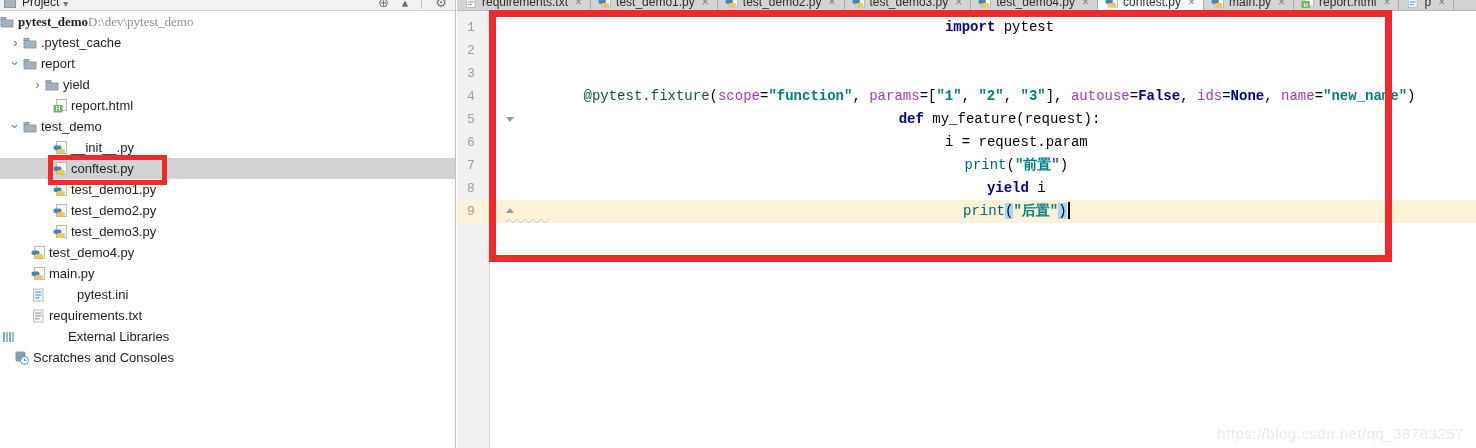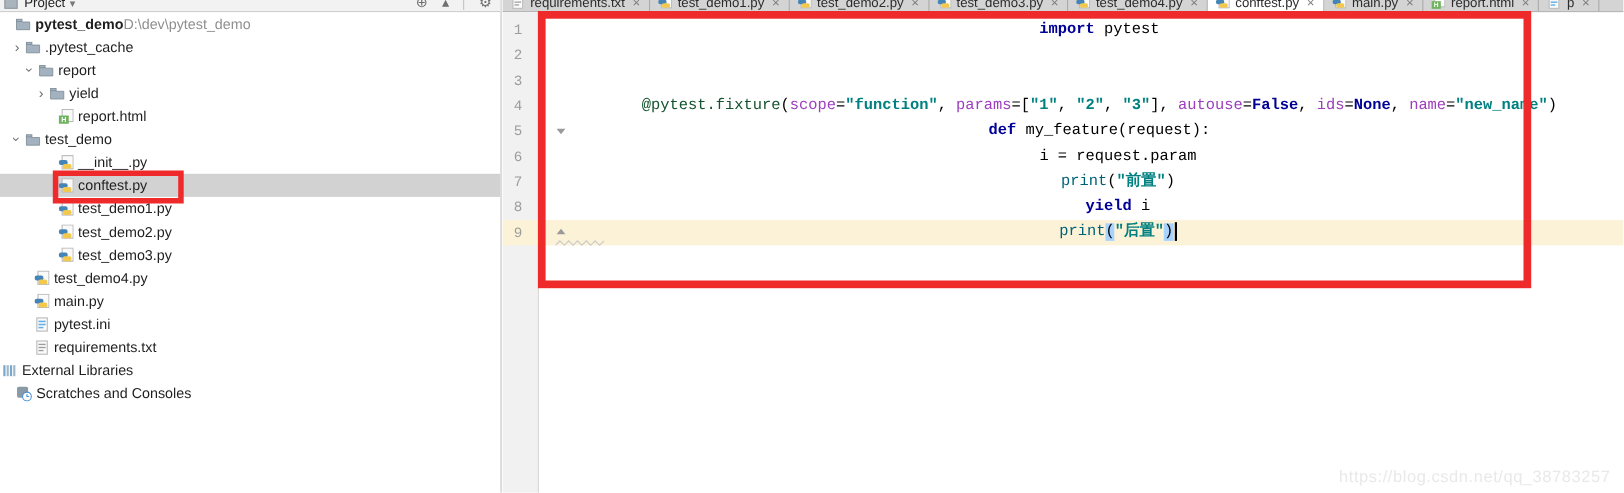--- a/index.html
+++ b/index.html
@@ -91,41 +91,41 @@
     <span id="panel-title">Project</span>
     <span id="panel-caret">▾</span>
     <span id="header-actions">
         <span class="hicon">⊕</span>
         <span class="hicon">▴</span>
         <span class="vdiv"></span>
         <span class="hicon">⚙</span>
       </span>
   </div>
   <div id="tree">
-      <div class="trow" style="padding-left: 14px;">
+      <div class="trow" style=" font-family: Liberation Serif, serif;">
         <span class="ticon">
           <svg width="14" height="14" viewBox="0 0 14 14">
             <path d="M1 3.5h4l1.3 1.5H13V12H1z" fill="#a3b2be" stroke="#7f8e99" stroke-width="0.8"></path>
             <rect x="1" y="2.5" width="5" height="2" fill="#a3b2be" stroke="#7f8e99" stroke-width="0.8"></rect>
           </svg>
         </span>
         <span class="bold">pytest_demo</span>
         <span class="tsuffix">D:\dev\pytest_demo</span>
       </div>
       <div class="trow" style="padding-left: 8px;">
         <span class="chev right"><span class="g">›</span></span>
         <span class="ticon">
           <svg width="14" height="14" viewBox="0 0 14 14">
             <path d="M1 3.5h4l1.3 1.5H13V12H1z" fill="#a3b2be" stroke="#7f8e99" stroke-width="0.8"></path>
             <rect x="1" y="2.5" width="5" height="2" fill="#a3b2be" stroke="#7f8e99" stroke-width="0.8"></rect>
           </svg>
         </span>
         <span>.pytest_cache</span>
       </div>
-      <div class="trow" style="padding-left: 20px;">
+      <div class="trow" style="padding-left: 8px;">
         <span class="chev down"><span class="g">›</span></span>
         <span class="ticon">
           <svg width="14" height="14" viewBox="0 0 14 14">
             <path d="M1 3.5h4l1.3 1.5H13V12H1z" fill="#a3b2be" stroke="#7f8e99" stroke-width="0.8"></path>
             <rect x="1" y="2.5" width="5" height="2" fill="#a3b2be" stroke="#7f8e99" stroke-width="0.8"></rect>
           </svg>
         </span>
         <span>report</span>
       </div>
       <div class="trow" style="padding-left: 30px;">
@@ -221,21 +221,21 @@
       <div class="trow" style="padding-left: 31px;">
         <span class="ticon">
           <svg width="14" height="14" viewBox="0 0 14 14">
             <rect x="3.5" y="0.5" width="10" height="12" fill="#fafafa" stroke="#b9b9b9"></rect>
             <rect x="0.5" y="4.5" width="8" height="4.5" rx="2" fill="#4584b6"></rect>
             <rect x="4" y="8" width="8" height="4.5" rx="2" fill="#f2c94c"></rect>
           </svg>
         </span>
         <span>main.py</span>
       </div>
-      <div class="trow" style="padding-left: 31px;">
+      <div class="trow" style="padding-left: 31px; gap: 28px;">
         <span class="ticon">
           <svg width="14" height="14" viewBox="0 0 14 14">
             <rect x="2.5" y="1" width="9.5" height="12" fill="#fafafa" stroke="#b9b9b9"></rect>
             <rect x="4" y="3.5" width="6.5" height="1.4" fill="#62b0e8"></rect>
             <rect x="4" y="6.3" width="6.5" height="1.4" fill="#62b0e8"></rect>
             <rect x="4" y="9.1" width="4.5" height="1.4" fill="#62b0e8"></rect>
           </svg>
         </span>
         <span>pytest.ini</span>
       </div>
@@ -243,21 +243,21 @@
         <span class="ticon">
           <svg width="14" height="14" viewBox="0 0 14 14">
             <rect x="2.5" y="1" width="9.5" height="12" fill="#fafafa" stroke="#b9b9b9"></rect>
             <rect x="4" y="3.5" width="6.5" height="1.2" fill="#9c9c9c"></rect>
             <rect x="4" y="6.3" width="6.5" height="1.2" fill="#9c9c9c"></rect>
             <rect x="4" y="9.1" width="4.5" height="1.2" fill="#9c9c9c"></rect>
           </svg>
         </span>
         <span>requirements.txt</span>
       </div>
-      <div class="trow" style="padding-left: 2px;">
+      <div class="trow" style="padding-left: 2px; gap: 48px;">
         <span class="ticon">
           <svg width="14" height="14" viewBox="0 0 14 14">
             <rect x="1" y="2" width="2" height="10" fill="#7ba7c9"></rect>
             <rect x="4" y="2" width="2" height="10" fill="#9db8cc"></rect>
             <rect x="7" y="2" width="2" height="10" fill="#7ba7c9"></rect>
             <rect x="10" y="2" width="2" height="10" fill="#9db8cc"></rect>
           </svg>
         </span>
         <span>External Libraries</span>
       </div>

